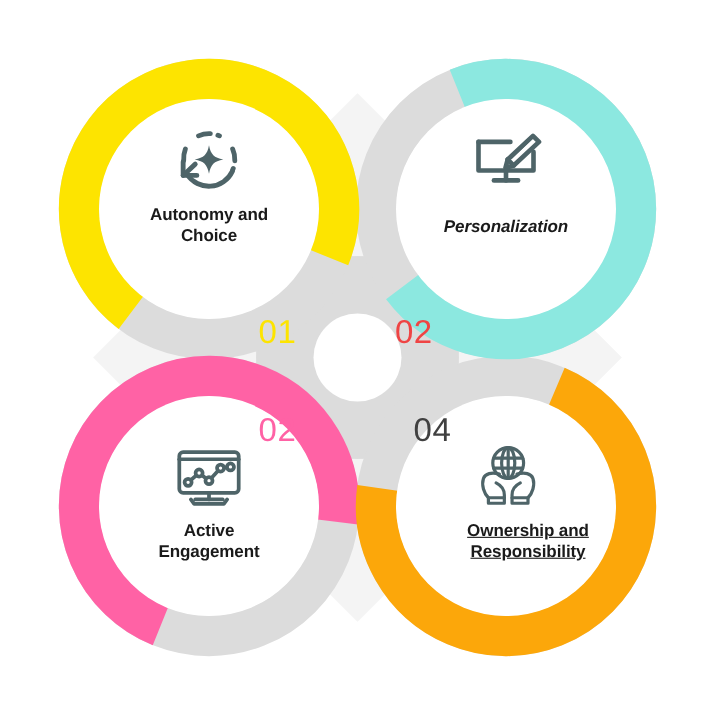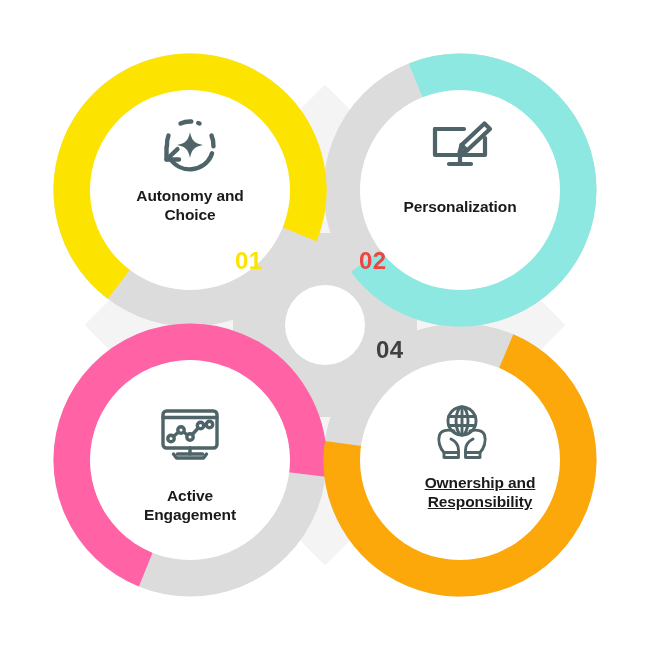--- a/index.html
+++ b/index.html
@@ -17,24 +17,25 @@
     font-weight:700;
     color:#1a1a1a;
     font-size:15.5px;
     line-height:19px;
     letter-spacing:-0.1px;
     white-space:pre-line;
     pointer-events:none;
   }
   .num{
     position:absolute;
-    font-size:24px;
-    font-weight:700;
+    font-size:30px;
+    font-weight:400;
     letter-spacing:0.5px;
     pointer-events:none;
+    margin-top:39px;
   }
 </style>
 </head>
 <body>
 
 <div id="stage">
 
   <svg width="650" height="650" viewBox="0 0 650 650">
 
     <rect x="205" y="205" width="240" height="240" transform="rotate(45 325 325)" fill="#f4f4f4"></rect>
@@ -113,23 +114,23 @@
       <path d="M -8 -1 C -15 -3 -21 -1.5 -22.5 3 C -24.5 9 -22 16.5 -18 20.5 L -18 25.5 L -3.5 25.5 L -3.5 18 C -3.5 13 -6 9.5 -11 7"></path>
       <path d="M 8 -1 C 15 -3 21 -1.5 22.5 3 C 24.5 9 22 16.5 18 20.5 L 18 25.5 L 3.5 25.5 L 3.5 18 C 3.5 13 6 9.5 11 7"></path>
       <path d="M -18 20.5 L -3.5 20.5"></path>
       <path d="M 18 20.5 L 3.5 20.5"></path>
     </g>
   </svg>
 
   <div class="lbl" style="left:100px;top:186px;width:180px;">Autonomy and
 Choice</div>
 
-  <div class="lbl" style="left:370px;top:197px;width:180px;">Personalization</div>
+  <div class="lbl" style="left:370px;top:197px;width:180px;font-style:italic;">Personalization</div>
 
-  <div class="lbl" style="left:100px;top:486px;width:180px;">Active
+  <div class="lbl" style="left:100px;top:473px;width:180px;">Active
 Engagement</div>
 
   <div class="lbl" style="left:390px;top:473px;width:180px;text-decoration:underline;">Ownership and
 Responsibility</div>
 
   <div class="num" style="left:235px;top:247px;color:#fde400;">01</div>
 
   <div class="num" style="left:359px;top:247px;color:#ef4444;">02</div>
 
   <div class="num" style="left:235px;top:336px;color:#ff62a5;">02</div>

